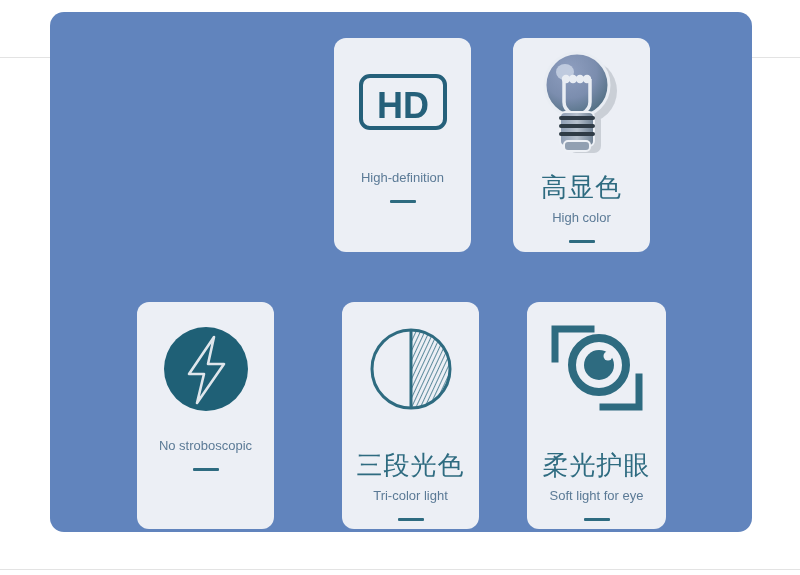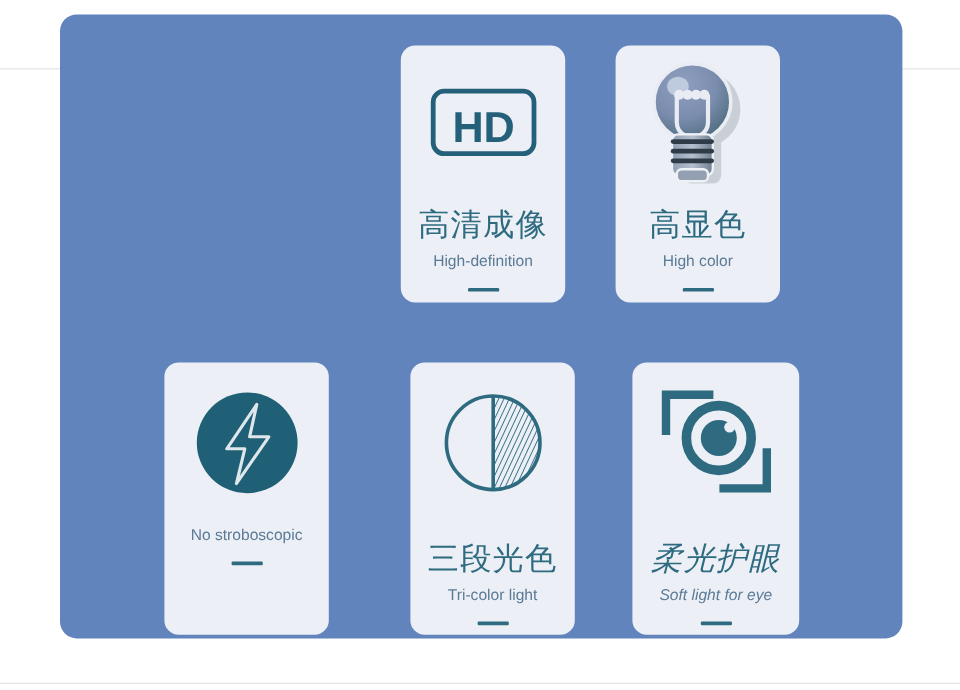--- a/index.html
+++ b/index.html
@@ -57,21 +57,21 @@
   }
   .card.r1 { top: 26px; height: 214px; }
   .card.r2 { top: 290px; height: 227px; }
 
   .card.c1 { left: 89px; }
   .card.c2 { left: 284px; }
   .card.c3 { left: 463px; }
 
   .card.r2.c1 { left: 87px; }
   .card.r2.c2 { left: 292px; }
-  .card.r2.c3 { left: 477px; width: 139px; font-style: italic; }
+  .card.r2.c3 { left: 477px; width: 139px; }
 
   .icon-wrap {
     width: 100%;
     display: flex;
     align-items: center;
     justify-content: center;
   }
   .card.r1 .icon-wrap { height: 120px; margin-top: 4px; }
   .card.r2 .icon-wrap { height: 122px; margin-top: 6px; }
 
@@ -117,21 +117,20 @@
   <div class="grid">
 
 
     <div class="card r1 c2">
       <div class="icon-wrap">
         <svg class="svg-icon" width="100" height="80" viewBox="0 0 100 80" aria-hidden="true">
           <rect x="8" y="14" width="84" height="52" rx="9" ry="9" fill="none" stroke="#25607a" stroke-width="4"></rect>
           <text x="50" y="56" text-anchor="middle" font-family="Liberation Sans, sans-serif" font-size="36" font-weight="bold" fill="#25607a">HD</text>
         </svg>
       </div>
-      <div class="label-zh">高清成像</div>
       <div class="label-en">High-definition</div>
       <div class="dash"></div>
     </div>
 
     <div class="card r1 c3">
       <div class="icon-wrap">
         <svg class="svg-icon" width="104" height="112" viewBox="0 0 104 112" aria-hidden="true">
           <defs>
             <radialGradient id="glassGrad" cx="38%" cy="28%" r="78%">
               <linearGradient id="g1"></linearGradient>

